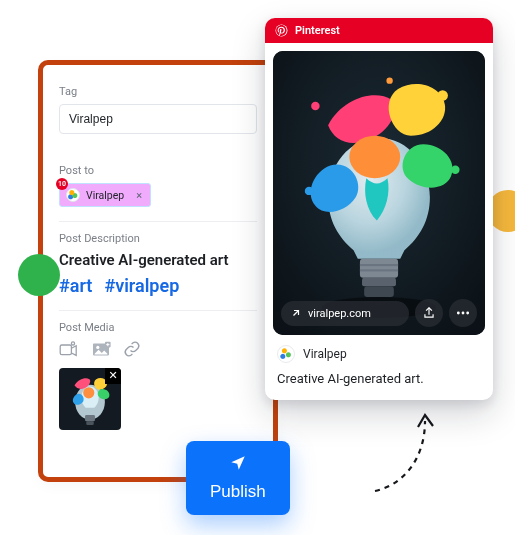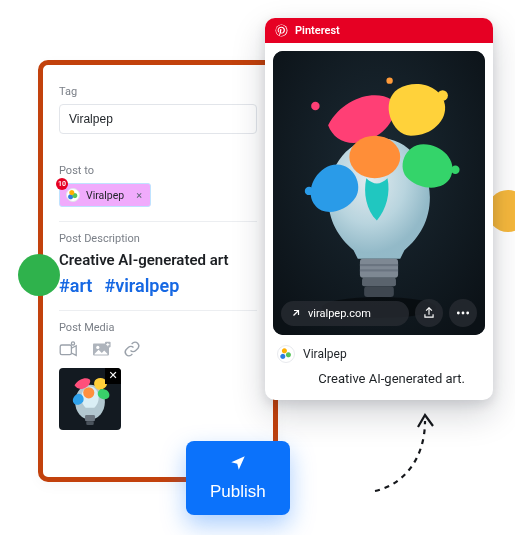--- a/index.html
+++ b/index.html
@@ -46,21 +46,21 @@
   .overlay-link { flex: 1; display: inline-flex; align-items: center; gap: 6px; background: rgba(40,44,50,0.78); color: #fff; font-size: 11px; padding: 6px 9px; border-radius: 16px; }
   .overlay-btn { width: 28px; height: 28px; border-radius: 14px; background: rgba(40,44,50,0.78); color: #fff; display: inline-flex; align-items: center; justify-content: center; }
 
   .pin-meta { padding: 10px 12px 4px 12px; display: flex; align-items: center; gap: 8px; }
   .pin-meta .av { width: 18px; height: 18px; border-radius: 50%; background: radial-gradient(circle at 40% 30%, #ffb000 0 2px, transparent 3px),
                                                   radial-gradient(circle at 65% 55%, #57c45a 0 2px, transparent 3px),
                                                   radial-gradient(circle at 30% 65%, #2f7de0 0 2px, transparent 3px),
                                                   #fff; border: 1px solid #e8eaee; }
   .pin-meta .name { font-size: 12px; color: #1f2328; flex: 1; }
   .follow-btn { background: #e60023; color: #fff; border: none; border-radius: 14px; font-size: 10.5px; font-weight: 600; padding: 5px 11px; }
-  .pin-caption { padding: 4px 28px 14px 12px; font-size: 13px; color: #1d2125; text-align: right; }
+  .pin-caption { padding: 4px 12px 14px 12px; font-size: 13px; color: #1d2125; }
 
   
   .publish { position: absolute; left: 186px; bottom: 20px; z-index: 7; background: #0b72fb; color: #fff; border: none; border-radius: 8px; padding: 13px 24px; font-size: 17px; font-weight: 500; display: inline-flex; align-items: center; gap: 10px; box-shadow: 0 10px 24px rgba(11,114,251,0.35); flex-direction: column; }
 
   
   .arrow { position: absolute; right: 62px; bottom: 36px; z-index: 4; }
 </style>
 </head>
 <body>
 

